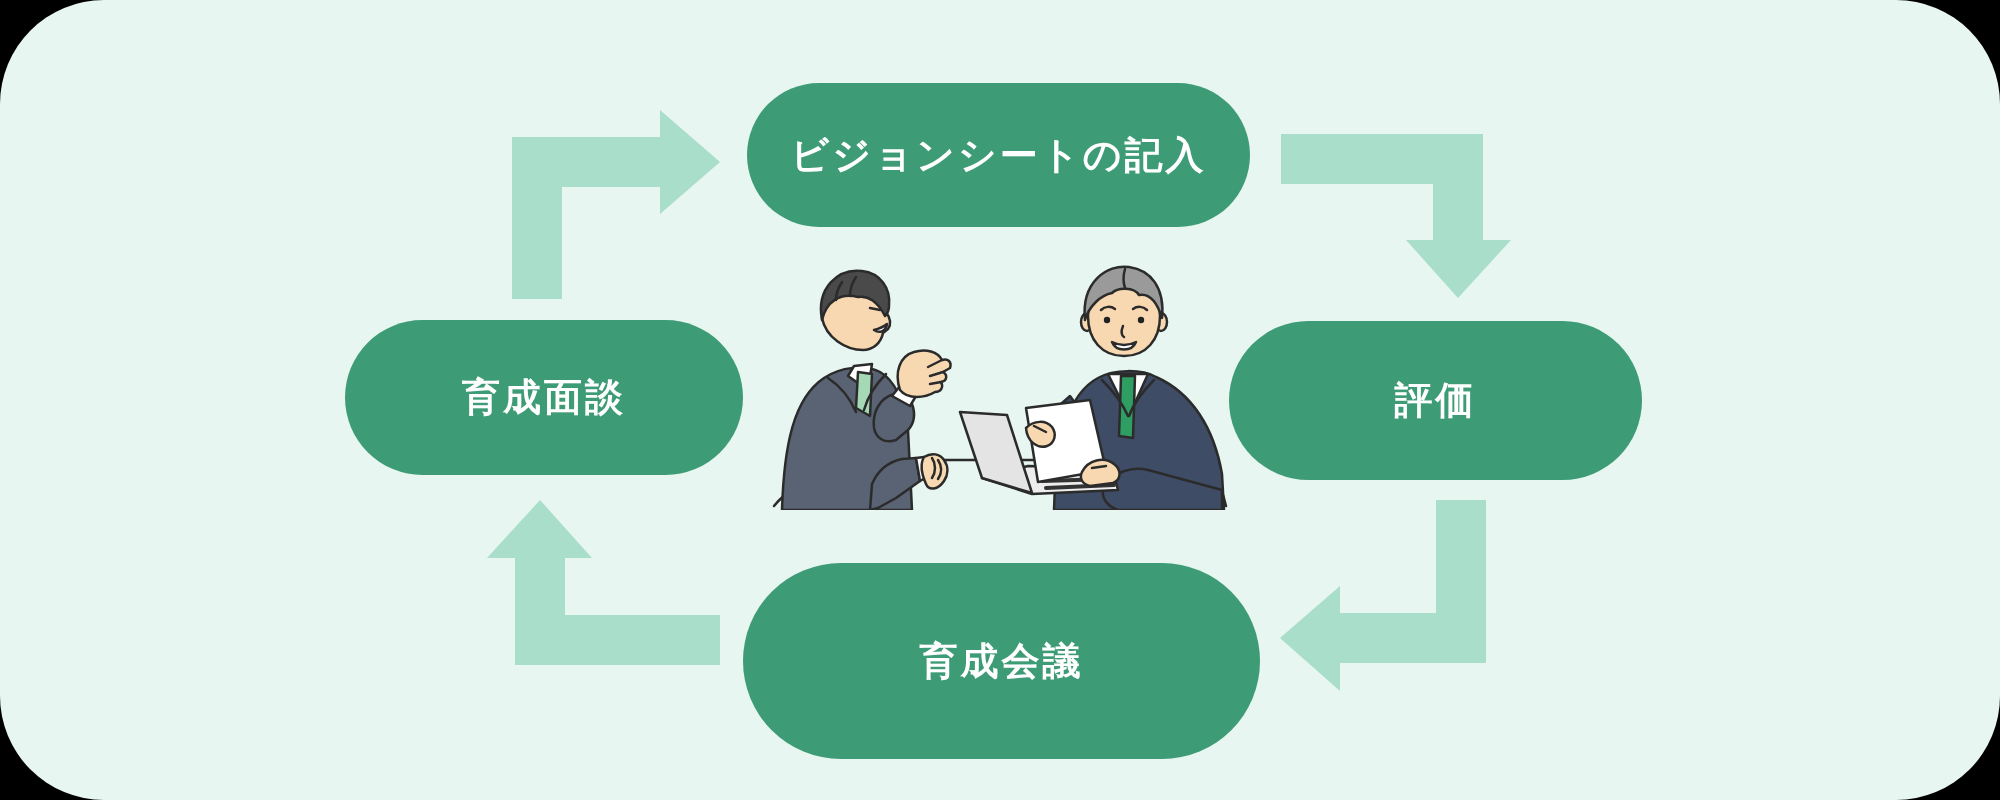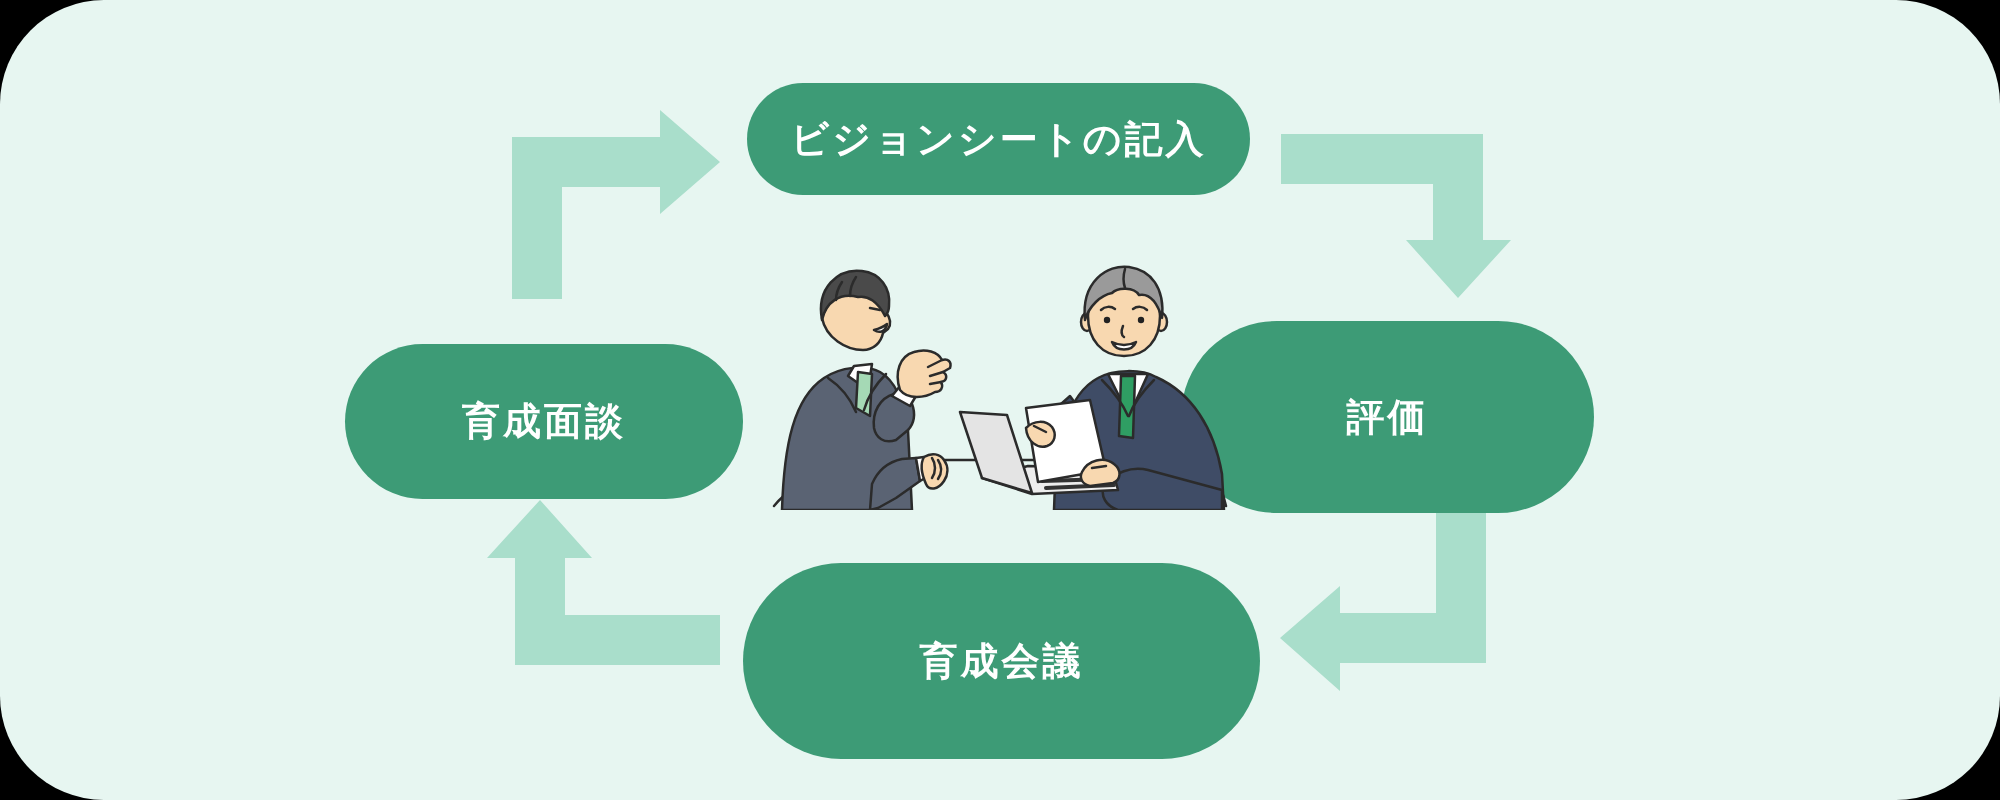--- a/index.html
+++ b/index.html
@@ -5,24 +5,24 @@
   html,body{margin:0;padding:0;background:#000;}
   body{width:2000px;height:800px;overflow:hidden;font-family:"DejaVu Sans",sans-serif;}
   .canvas{position:relative;width:2000px;height:800px;background:#e7f6f1;border-radius:104px;overflow:hidden;}
   .arrows{position:absolute;left:0;top:0;width:2000px;height:800px;}
   .arrows polygon{fill:#a9decb;}
   .node{
     position:absolute;display:flex;align-items:center;justify-content:center;
     background:#3d9b76;color:#fff;border-radius:999px;
     font-size:38px;font-weight:600;letter-spacing:3px;white-space:nowrap;
   }
-  #node-top{left:747px;top:83px;width:503px;height:112px;}
-  #node-right{left:1181px;top:321px;width:413px;height:192px;}
+  #node-top{left:747px;top:83px;width:503px;height:144px;}
+  #node-right{left:1229px;top:321px;width:413px;height:159px;}
   #node-bottom{left:743px;top:563px;width:517px;height:196px;}
-  #node-left{left:345px;top:320px;width:398px;height:155px;margin-top:24px;}
+  #node-left{left:345px;top:320px;width:398px;height:155px;}
   .illus{position:absolute;left:770px;top:262px;width:460px;height:248px;}
 </style>
 </head>
 <body>
 
 <div class="canvas">
 
   <svg class="arrows" viewBox="0 0 2000 800" aria-hidden="true">
     <polygon points="512,299 512,137 660,137 660,110 720,162 660,214 660,187 562,187 562,299"></polygon>
     <polygon points="1281,134 1483,134 1483,240 1511,240 1458,298 1406,240 1433,240 1433,184 1281,184"></polygon>

